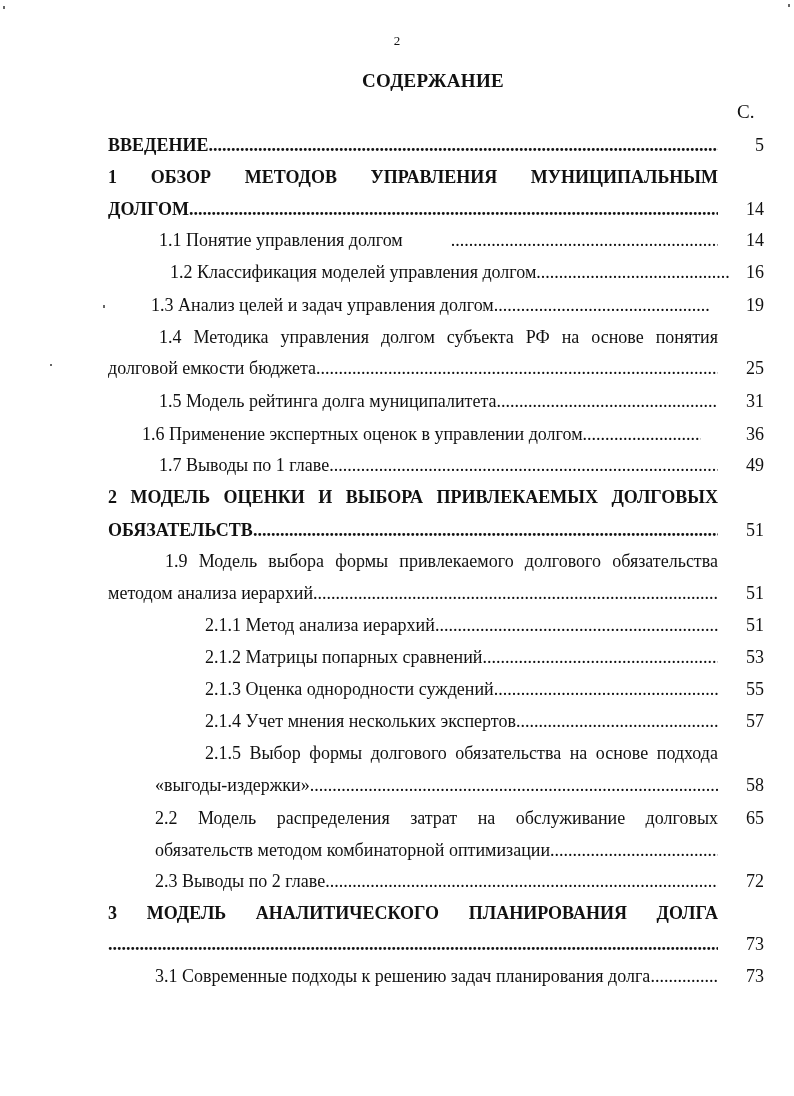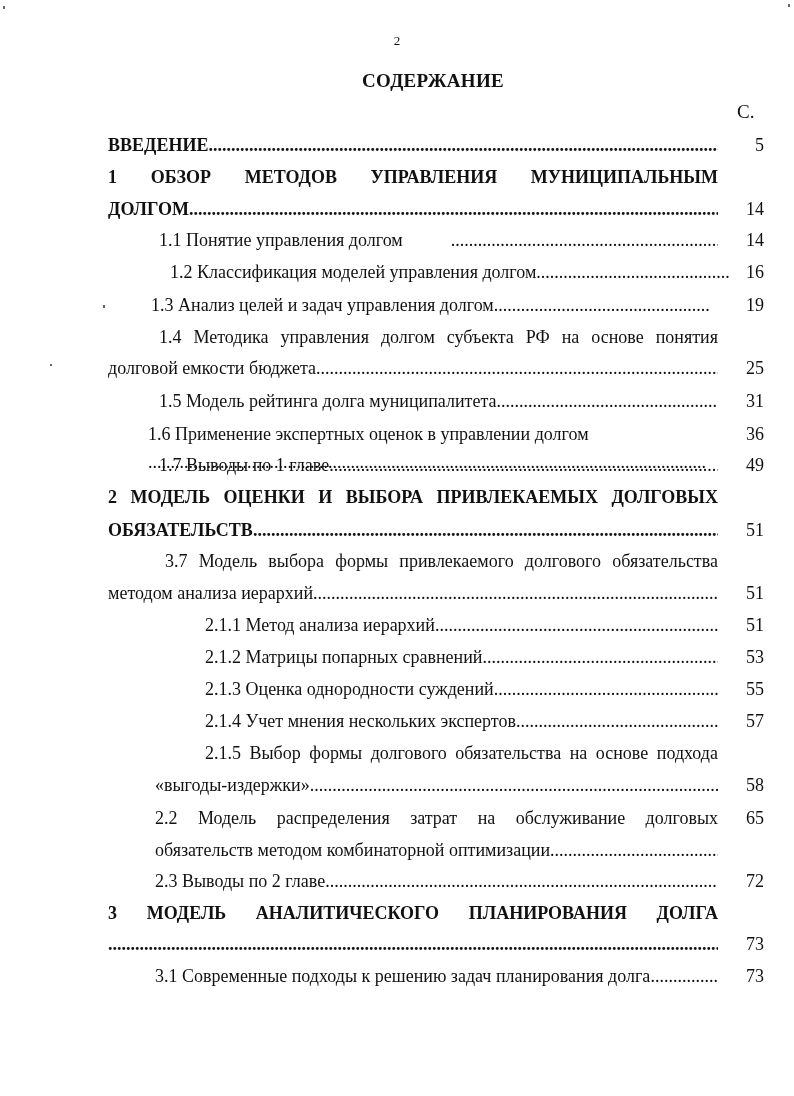--- a/index.html
+++ b/index.html
@@ -88,21 +88,21 @@
 
 <div class="line" style="top:387px;">
   <div class="leader" style="left:51px;width:559px;">
       <span class="t">1.5 Модель рейтинга долга муниципалитета</span>
       <span class="d">........................................................................................................................................................................</span>
     </div>
   <span class="pg">31</span>
 </div>
 
 <div class="line" style="top:420px;">
-  <div class="leader" style="left:40px;width:559px;flex-direction:column;">
+  <div class="leader" style="left:34px;width:559px;">
       <span class="t">1.6 Применение экспертных оценок в управлении долгом</span>
       <span class="d">........................................................................................................................................................................</span>
     </div>
   <span class="pg">36</span>
 </div>
 
 <div class="line" style="top:451px;">
   <div class="leader" style="left:51px;width:559px;">
       <span class="t">1.7 Выводы по 1 главе</span>
       <span class="d">........................................................................................................................................................................</span>
@@ -115,21 +115,21 @@
 </div>
 <div class="line bold" style="top:516px;">
   <div class="leader">
       <span class="t">ОБЯЗАТЕЛЬСТВ</span>
       <span class="d">........................................................................................................................................................................</span>
     </div>
   <span class="pg" style="font-weight:normal">51</span>
 </div>
 
 <div class="line" style="top:547px;">
-  <span class="justify" style="left:57px;width:553px;">3.7 Модель выбора формы привлекаемого долгового обязательства</span>
+  <span class="justify" style="left:57px;width:553px;">1.9 Модель выбора формы привлекаемого долгового обязательства</span>
 </div>
 <div class="line" style="top:579px;">
   <div class="leader">
       <span class="t">методом анализа иерархий</span>
       <span class="d">........................................................................................................................................................................</span>
     </div>
   <span class="pg">51</span>
 </div>
 
 <div class="line" style="top:611px;">

